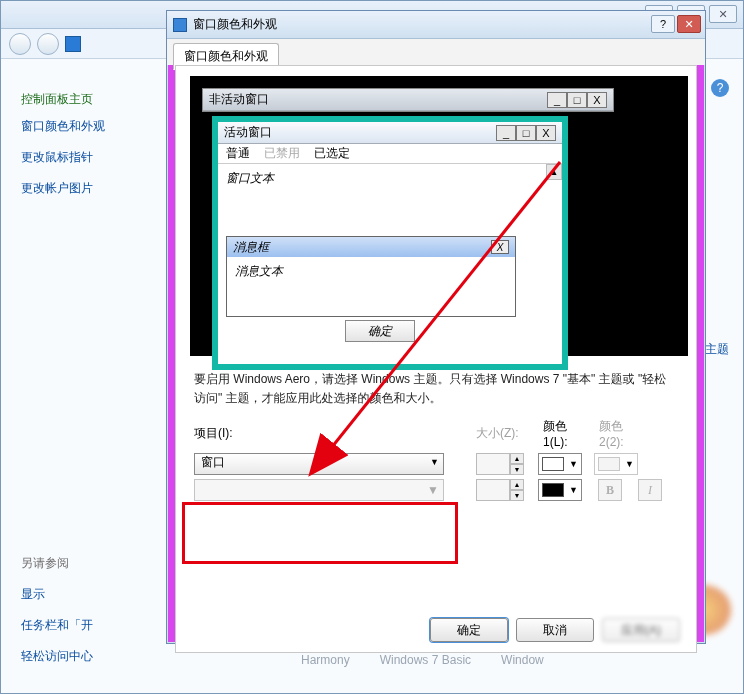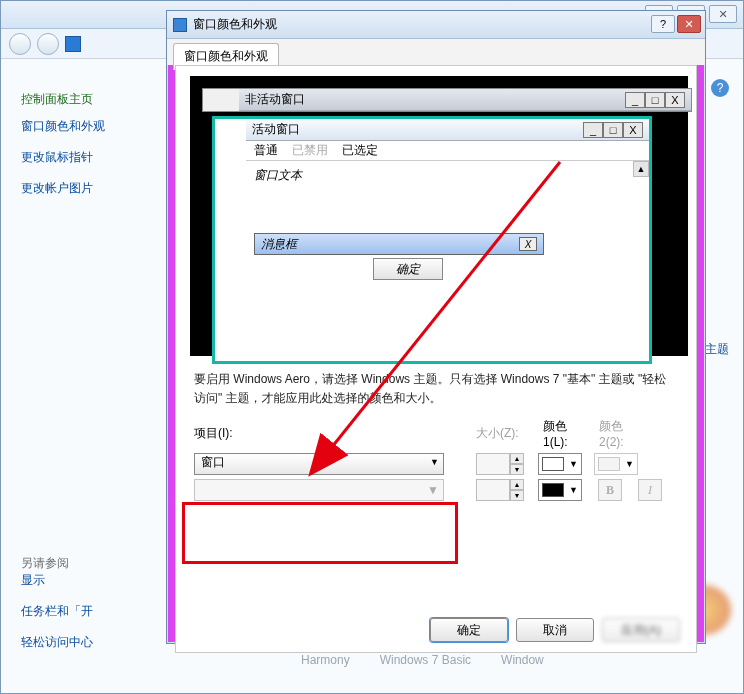--- a/index.html
+++ b/index.html
@@ -57,21 +57,21 @@
   }
   .sidebar {
     position: absolute;
     left: 20px; top: 90px;
     width: 110px;
     color: #0a4ea0;
   }
   .sidebar .hdr { color: #1a6b18; font-weight: normal; margin-bottom: 10px; }
   .sidebar a { display: block; color: #0a4ea0; text-decoration: none; margin-bottom: 14px; cursor: pointer; }
   .seealso { position: absolute; left: 20px; top: 554px; width: 110px; color: #0a4ea0;}
-  .seealso .hdr { color: #707070; margin-bottom: 0; }
+  .seealso .hdr { color: #707070; margin-bottom: 14px; }
   .seealso a { display: block; color: #0a4ea0; text-decoration: none; margin-bottom: 14px; cursor: pointer;}
   .rightpane {
     position: absolute;
     right: 10px; top: 70px;
     width: 34px; height: 560px;
     border-left: 1px solid #c6d4e2;
   }
   .qmark {
     position: absolute; right: 14px; top: 78px;
     width: 18px; height: 18px; border-radius: 50%;
@@ -128,39 +128,37 @@
   }
   
   .preview {
     width: 498px; height: 280px;
     background: #000;
     position: relative;
     margin: 0 auto;
   }
   .preview .win1 {
     position: absolute; left: 12px; top: 12px;
-    width: 490px;
+    width: 412px;
     background: #f0f0f0;
     border: 1px solid #888;
-    padding-left: 36px;
   }
   .preview .wtitle {
     height: 22px; display: flex; align-items: center; justify-content: space-between;
     padding: 0 6px; font-size: 12px;
     background: linear-gradient(#e4e9ef,#c6cdd6);
     border-bottom: 1px solid #a4acb6;
   }
   .wbtns { display: flex; gap: 0;}
   .wb { width: 20px; height: 16px; border: 1px solid #777; background: #e8e8e8; display: flex; align-items: center; justify-content: center; font-family: Arial; font-size: 11px;}
   .preview .win2 {
     position: absolute; left: 22px; top: 40px;
-    width: 440px;
+    width: 356px;
     background: #fff;
-    border: 3px solid #14b8a6;
-    padding-left: 31px;
+    border: 6px solid #14b8a6;
   }
   .preview .win2 .wtitle {
     background: linear-gradient(#f9fbfe,#dbe5f1);
   }
   .preview .menubar {
     height: 20px; border-bottom: 1px solid #ccc; display: flex; align-items: center; gap: 14px;
     padding: 0 8px; font-size: 12px;
   }
   .menubar .dis { color: #a8a8a8; text-align: center; }
   .preview .body2 {
@@ -348,20 +346,21 @@
           <span>已选定</span>
         </div>
         <div class="body2">
           <span class="wintext">窗口文本</span>
           <div class="scrollbit">▲</div>
           <div class="msgbox">
             <div class="mtitle">
               <span>消息框</span>
               <div class="mx">X</div>
             </div>
+            <div class="mbody">消息文本</div>
             <div class="mok">确定</div>
           </div>
         </div>
       </div>
     </div>
 
     <div class="desc">要启用 Windows Aero，请选择 Windows 主题。只有选择 Windows 7 "基本" 主题或 "轻松访问" 主题，才能应用此处选择的颜色和大小。</div>
 
     <div class="form">
 

